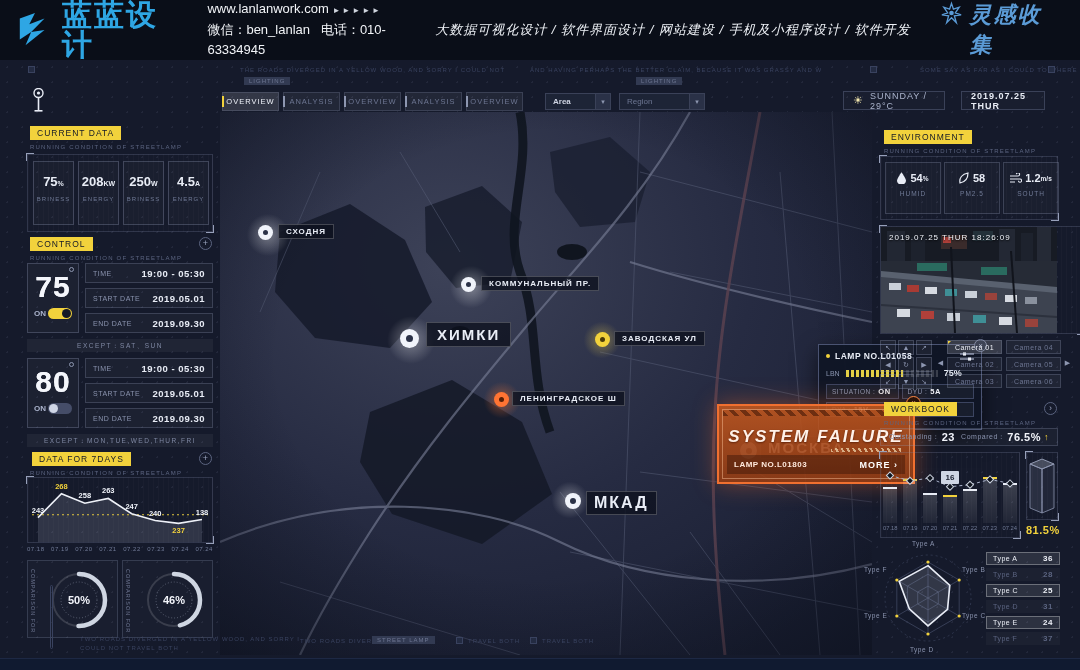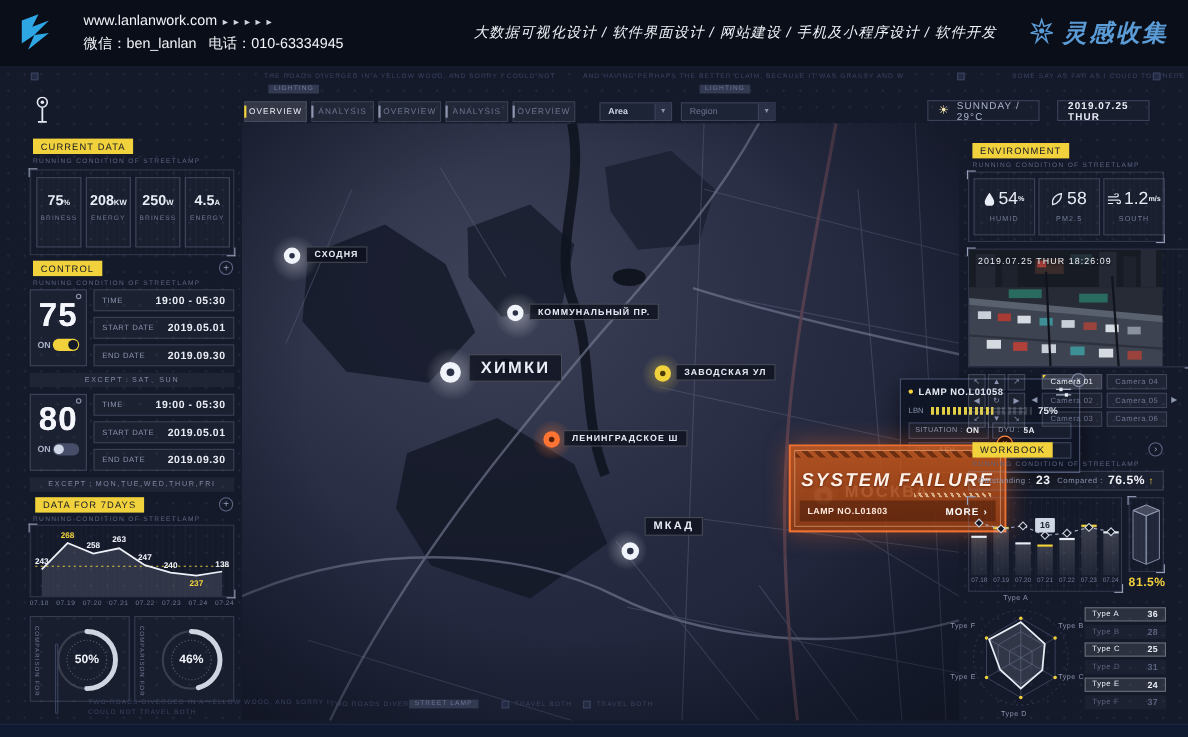--- a/index.html
+++ b/index.html
@@ -124,21 +124,21 @@
   .fail-lamp{font-size:8px;font-weight:bold;letter-spacing:.5px;color:#ffe9dc}
   .fail-more{margin-left:auto;font-size:9px;font-weight:bold;letter-spacing:1px;color:#fff;cursor:pointer}
   .fail-close{position:absolute;top:-10px;right:-8px;width:15px;height:15px;border:1.5px solid #ff8a45;border-radius:50%;
      background:#2a1208;color:#ffb488;font-size:8px;line-height:12px;text-align:center;cursor:pointer}
   .fail-stripes{position:absolute;right:8px;bottom:26px;width:70px;height:4px;
      background:repeating-linear-gradient(60deg,#e8c9a0 0 2px,transparent 2px 5px);opacity:.8}
 
   
   .envcard{position:absolute;width:56px;height:52px;border:1px solid rgba(140,150,180,.3);background:rgba(255,255,255,.025);text-align:center}
   .envcard .row1{display:flex;align-items:center;justify-content:center;margin-top:9px}
-  .envcard .v{font-size:16px;font-weight:normal}
+  .envcard .v{font-size:11px;font-weight:bold}
   .envcard .u{font-size:6.5px;font-weight:bold}
   .envcard .l{font-size:6.5px;color:#707a96;letter-spacing:1px;margin-top:6px}
 
   .dpad{position:absolute;display:grid;grid-template-columns:repeat(3,16px);grid-auto-rows:15px;gap:2px}
   .dpad .k{background:rgba(255,255,255,.06);border:1px solid rgba(140,150,180,.3);color:#8d96b0;font-size:7px;
      text-align:center;line-height:14px;cursor:pointer}
   .cam-btn{position:absolute;width:55px;height:14px;background:rgba(255,255,255,.05);border:1px solid rgba(140,150,180,.28);
      color:#6d7692;font-size:7px;letter-spacing:.5px;text-align:center;line-height:13px;cursor:pointer}
   .cam-btn.active{background:rgba(255,255,255,.16);color:#eef1f8;position:absolute}
   .cam-btn.active::before{content:"";position:absolute;left:0;top:0;border-top:3px solid #f2d23c;border-right:3px solid transparent}
@@ -174,20 +174,21 @@
 <body>
 
 <div id="app">
 
   <div class="site-header">
     <div class="logo-mark">
       <svg viewBox="0 0 40 40">
           <path d="M4 8 L20 2 L14 14 L30 8 L16 22 L30 20 L10 36 L16 22 L4 30 Z" fill="#2ea6e4"></path>
         </svg>
     </div>
+    <div class="logo-text">蓝蓝设计</div>
     <div class="contact">
       <div><span>www.lanlanwork.com</span>
            <span class="arrows">►►►►►</span></div>
       <div><span>微信：ben_lanlan</span>&nbsp;&nbsp;
            <span>电话：010-63334945</span></div>
     </div>
     <div class="services">大数据可视化设计 / 软件界面设计 / 网站建设 / 手机及小程序设计 / 软件开发</div>
     <div class="collect">
       <svg width="26" height="26" viewBox="0 0 26 26">
         <path d="M13 3 L15 9 L21 7 L17 13 L23 15 L16 16 L18 23 L13 18 L8 23 L10 16 L3 15 L9 13 L5 7 L11 9 Z" fill="none" stroke="#5b9bd6" stroke-width="1.4"></path>
@@ -319,21 +320,21 @@
       <div class="map-label" style="left:292px;top:279px">ЛЕНИНГРАДСКОЕ Ш</div>
 
       <div class="pin" style="left:520px;top:330px;width:17px;height:17px;background:rgba(230,235,245,.5)">
           <div class="core" style="width:6px;height:6px;background:#2a3147"></div>
         </div>
       <div class="map-label" style="left:540px;top:324px;font-size:15px;letter-spacing:2px;background:rgba(13,17,29,.45);border-color:rgba(255,255,255,.1);color:rgba(233,237,246,.85)">МОСКВА</div>
 
       <div class="pin" style="left:345px;top:381px;width:16px;height:16px;background:#f0f3fa">
           <div class="core" style="width:6px;height:6px;background:#2a3147"></div>
         </div>
-      <div class="map-label" style="left:366px;top:358px;font-size:10px;letter-spacing:2px">МКАД</div>
+      <div class="map-label" style="left:366px;top:379px;font-size:16px;letter-spacing:2px">МКАД</div>
 
       
       <div class="lamp-popup">
         <div class="lp-title">
           <span class="lp-dot"></span>
           <span>LAMP NO.L01058</span>
           <svg style="margin-left:auto" width="14" height="9" viewBox="0 0 14 9">
             <line x1="0" y1="2" x2="14" y2="2" stroke="#aab3cc" stroke-width="1.2"></line>
               <rect x="3" y="0.4" width="3" height="3.2" fill="#e8ecf5"></rect>
             <line x1="0" y1="7" x2="14" y2="7" stroke="#aab3cc" stroke-width="1.2"></line>

